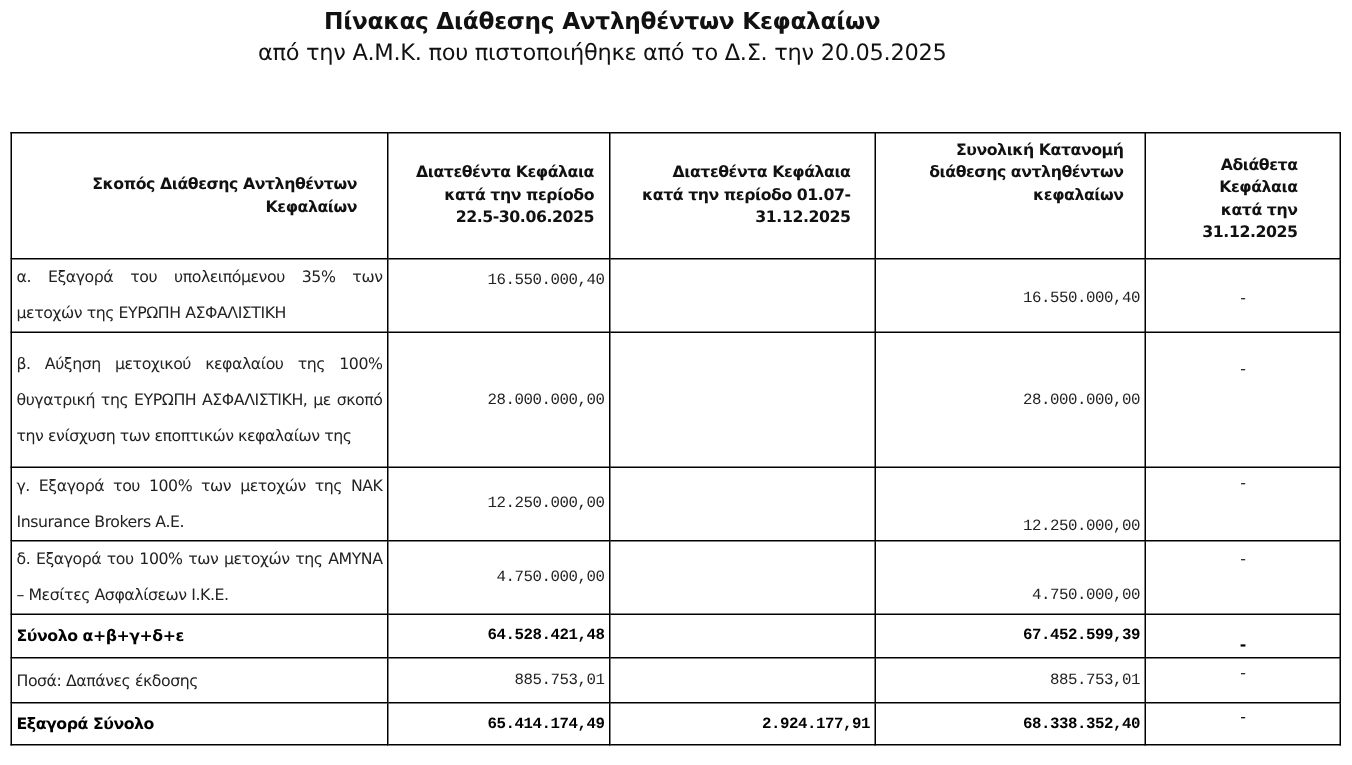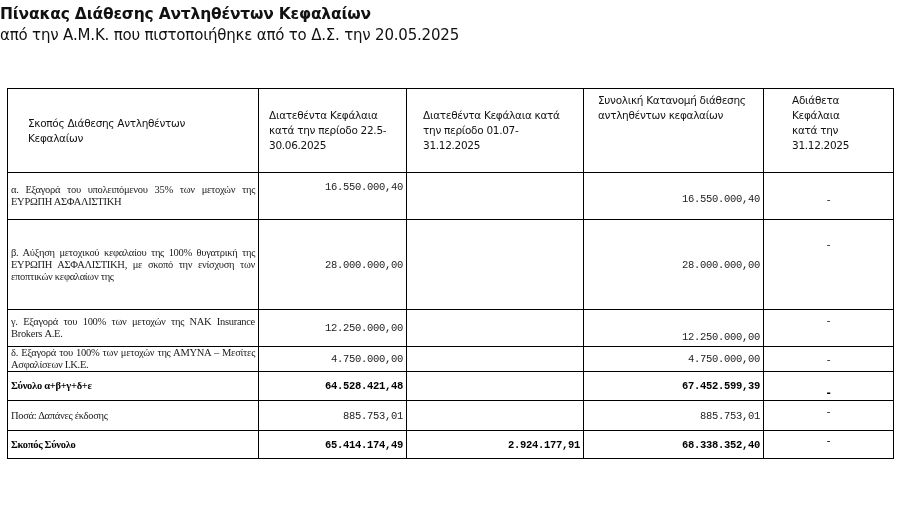--- a/index.html
+++ b/index.html
@@ -1,38 +1,38 @@
 <!DOCTYPE html>
 <html><head>
 <meta charset="utf-8">
 <style>
   html, body { margin: 0; padding: 0; background: #ffffff; }
   body {
     width: 901px; height: 510px; position: relative; overflow: hidden;
     font-family: "DejaVu Sans", "Liberation Sans", sans-serif;
     color: #111;
   }
-  .titles { position: absolute; left: 0; top: 4px; width: 803px; }
+  .titles { position: absolute; left: 0; top: 4px; width: 803px; text-align: center; }
   .title { font-size: 15.5px; font-weight: bold; line-height: 21px; letter-spacing: -0.2px; }
   .subtitle { font-size: 15px; line-height: 21px; letter-spacing: -0.2px; }
   table {
     position: absolute; left: 7px; top: 88px;
     border-collapse: collapse; table-layout: fixed;
     width: 886px;
   }
   td, th {
     border: 1.5px solid #000;
     font-size: 10.5px;
     padding: 0 3px;
     vertical-align: middle;
     letter-spacing: -0.3px;
   }
-  th { font-weight: normal; text-align: left; line-height: 15px; }
+  th { font-weight: bold; text-align: right; line-height: 15px; }
   th.left-hdr { padding: 13px 20px; }
-  td.desc { text-align: justify; text-align-last: left; line-height: 12px; color: #222; font-family: Liberation Serif, serif; }
+  td.desc { text-align: justify; text-align-last: left; line-height: 24px; color: #222; }
   td.num { text-align: right; color: #222; font-family: Liberation Mono, monospace; }
   td.dash { text-align: center; color: #222; }
   tr.bold td { font-weight: bold; color: #000; }
   .top-dash { vertical-align: top; padding-top: 18px; }
 </style>
 </head>
 <body>
 
 <div class="titles">
   <div class="title">Πίνακας Διάθεσης Αντληθέντων Κεφαλαίων</div>
@@ -46,21 +46,21 @@
     <col style="width:177px">
     <col style="width:180px">
     <col style="width:130px">
   </colgroup>
   <tbody>
       <tr style="height:84px">
     <th class="left-hdr">Σκοπός Διάθεσης Αντληθέντων Κεφαλαίων</th>
     <th style="padding:4px 10px">Διατεθέντα Κεφάλαια κατά την περίοδο 22.5-30.06.2025</th>
     <th style="padding:0 16px; vertical-align:middle">Διατεθέντα Κεφάλαια κατά την περίοδο 01.07-31.12.2025</th>
     <th style="padding:0 14px; vertical-align:top; padding-top:4px">Συνολική Κατανομή διάθεσης αντληθέντων κεφαλαίων</th>
-    <th style="padding:4px 28px 0; vertical-align:top">Αδιάθετα Κεφάλαια κατά την 31.12.2025</th>
+    <th style="padding:14px 28px 0; vertical-align:top">Αδιάθετα Κεφάλαια κατά την 31.12.2025</th>
   </tr>
   <tr style="height:47px">
     <td class="desc">α. Εξαγορά του υπολειπόμενου 35% των μετοχών της ΕΥΡΩΠΗ ΑΣΦΑΛΙΣΤΙΚΗ</td>
     <td class="num" style="vertical-align:top;padding-top:8px">16.550.000,40</td>
     <td class="num"></td>
     <td class="num" style="vertical-align:top;padding-top:20px">16.550.000,40</td>
     <td class="dash" style="vertical-align:top;padding-top:20px">-</td>
   </tr>
   <tr style="height:90px">
     <td class="desc">β. Αύξηση μετοχικού κεφαλαίου της 100% θυγατρική της ΕΥΡΩΠΗ ΑΣΦΑΛΙΣΤΙΚΗ, με σκοπό την ενίσχυση των εποπτικών κεφαλαίων της</td>
@@ -91,20 +91,20 @@
     <td class="dash" style="vertical-align:bottom;padding-bottom:2px">-</td>
   </tr>
   <tr style="height:30px">
     <td class="desc">Ποσά: Δαπάνες έκδοσης</td>
     <td class="num">885.753,01</td>
     <td class="num"></td>
     <td class="num">885.753,01</td>
     <td class="dash" style="vertical-align:top;padding-top:4px">-</td>
   </tr>
   <tr class="bold" style="height:28px">
-    <td class="desc">Σκοπός Σύνολο</td>
+    <td class="desc">Εξαγορά Σύνολο</td>
     <td class="num">65.414.174,49</td>
     <td class="num">2.924.177,91</td>
     <td class="num">68.338.352,40</td>
     <td class="dash" style="font-weight:normal;vertical-align:top;padding-top:3px">-</td>
   </tr>
 </tbody>
   </table>
 
 </body></html>

